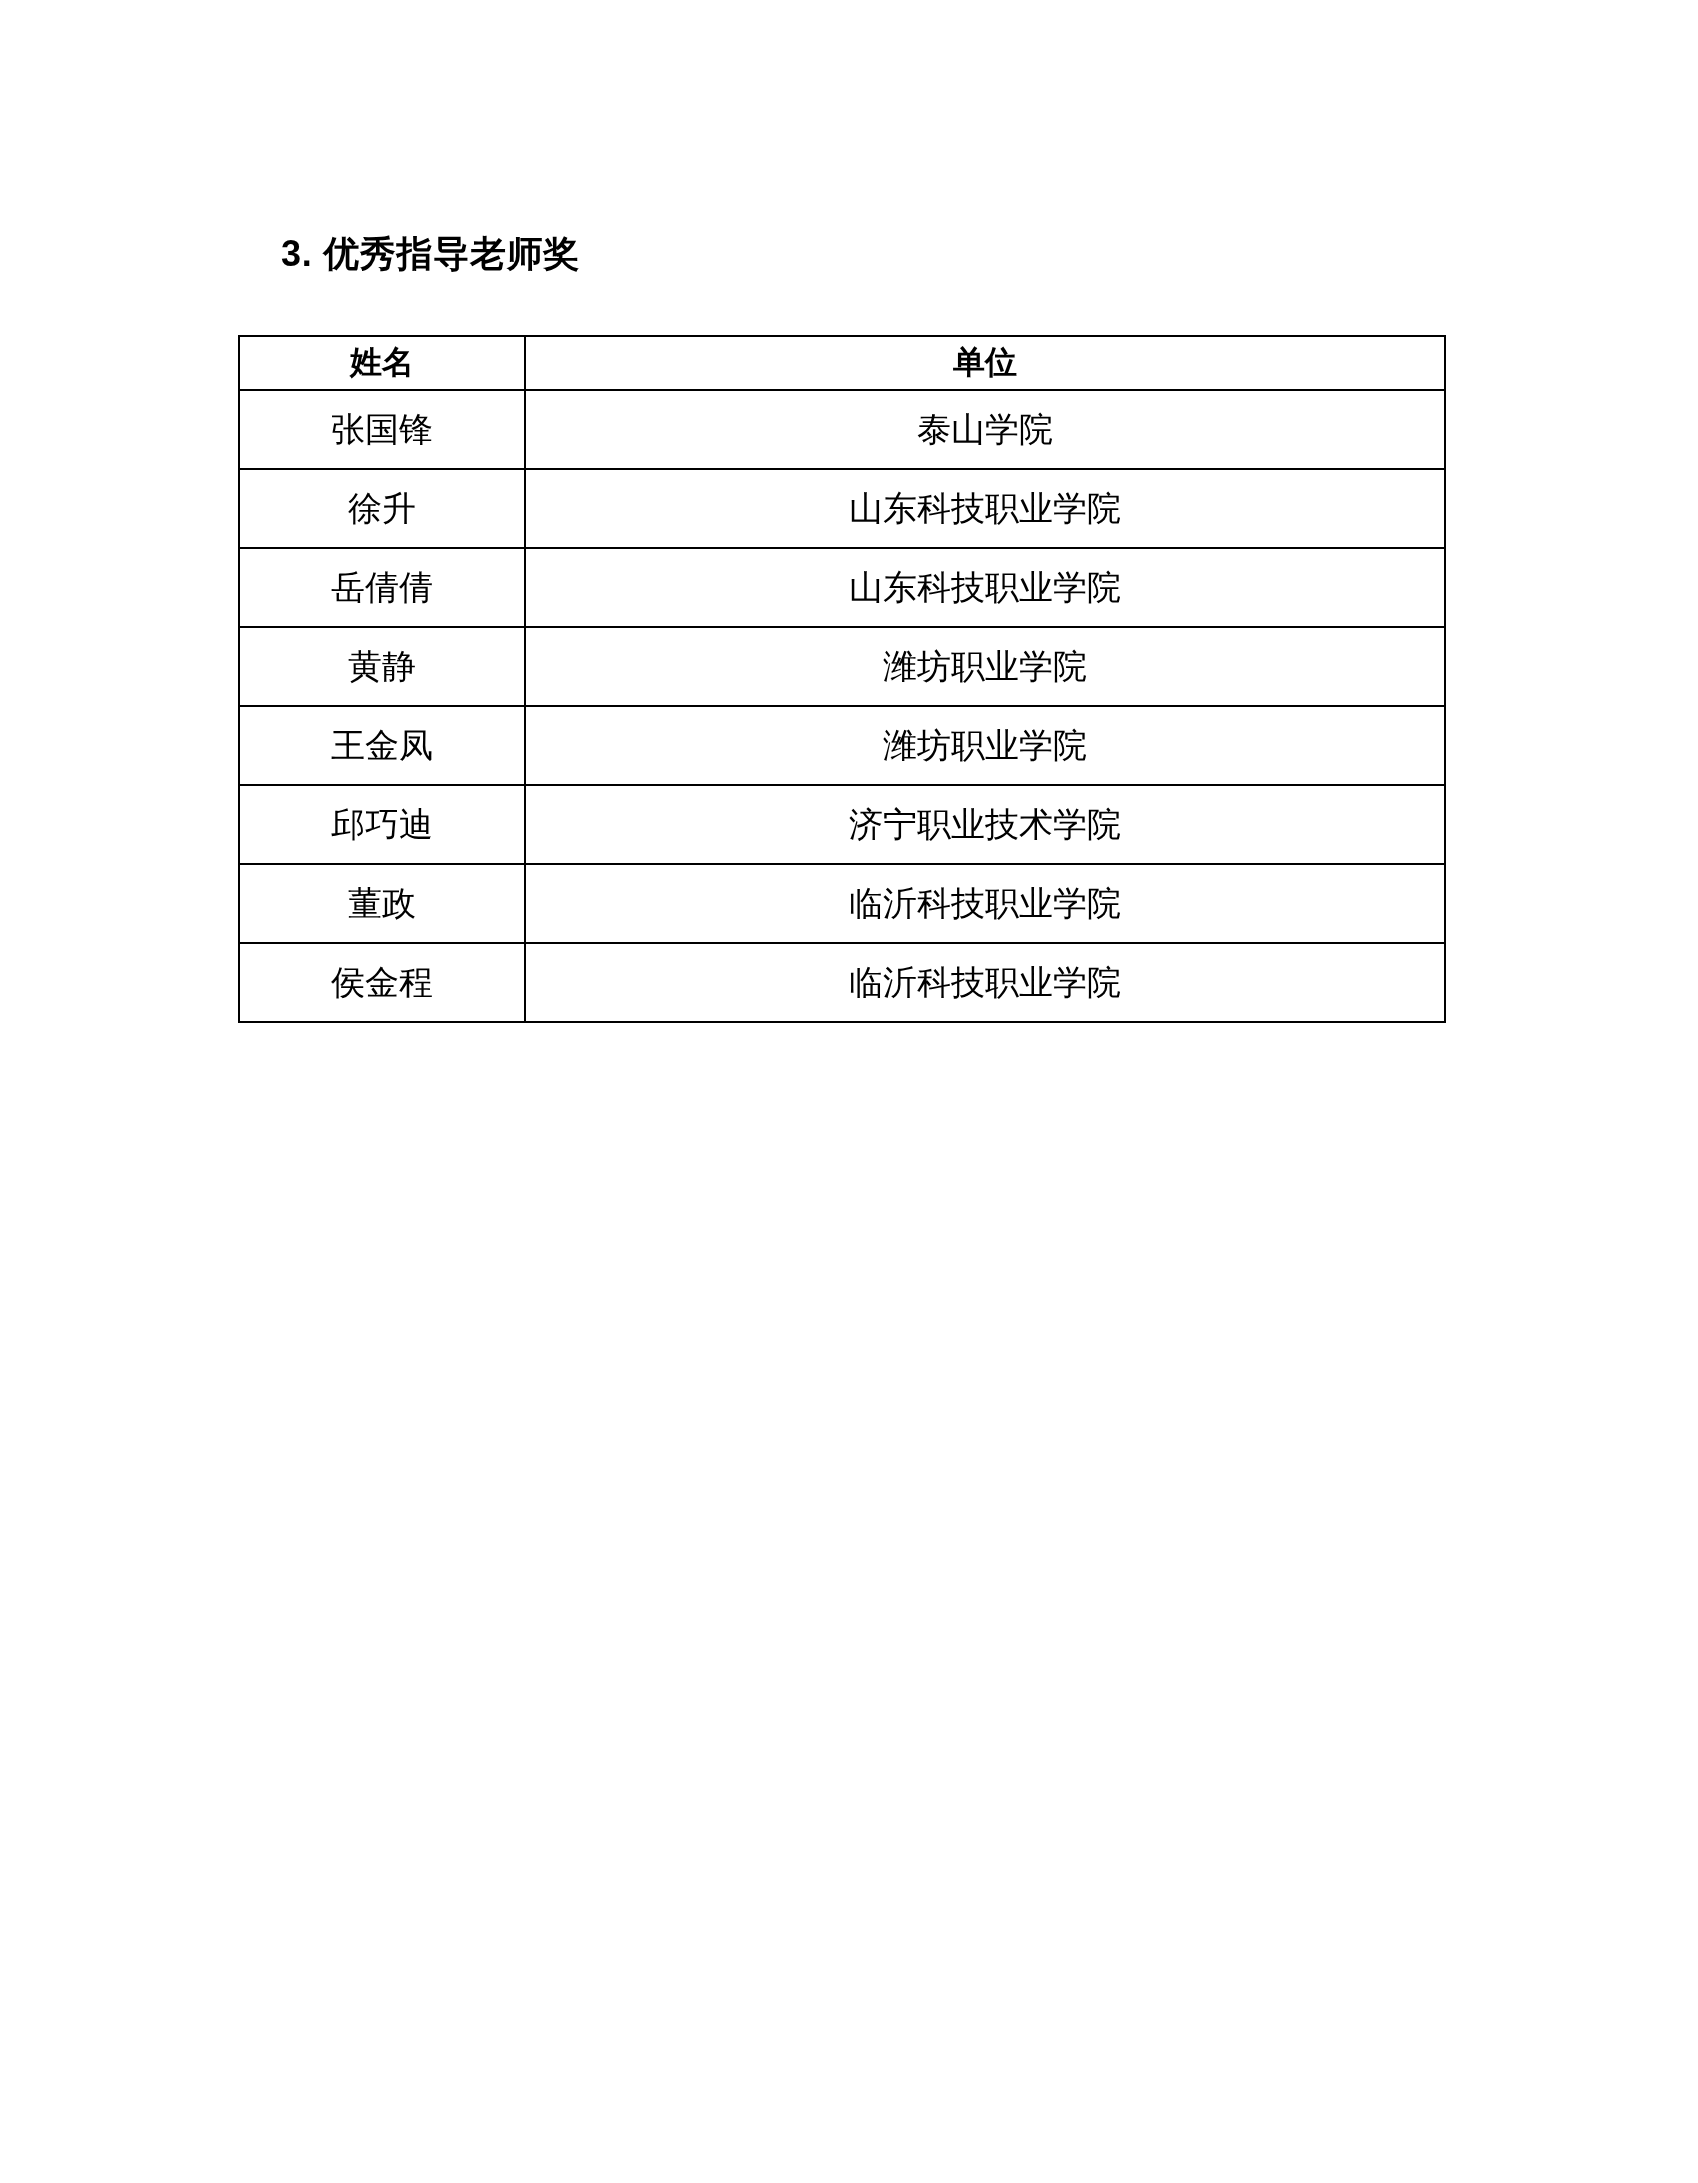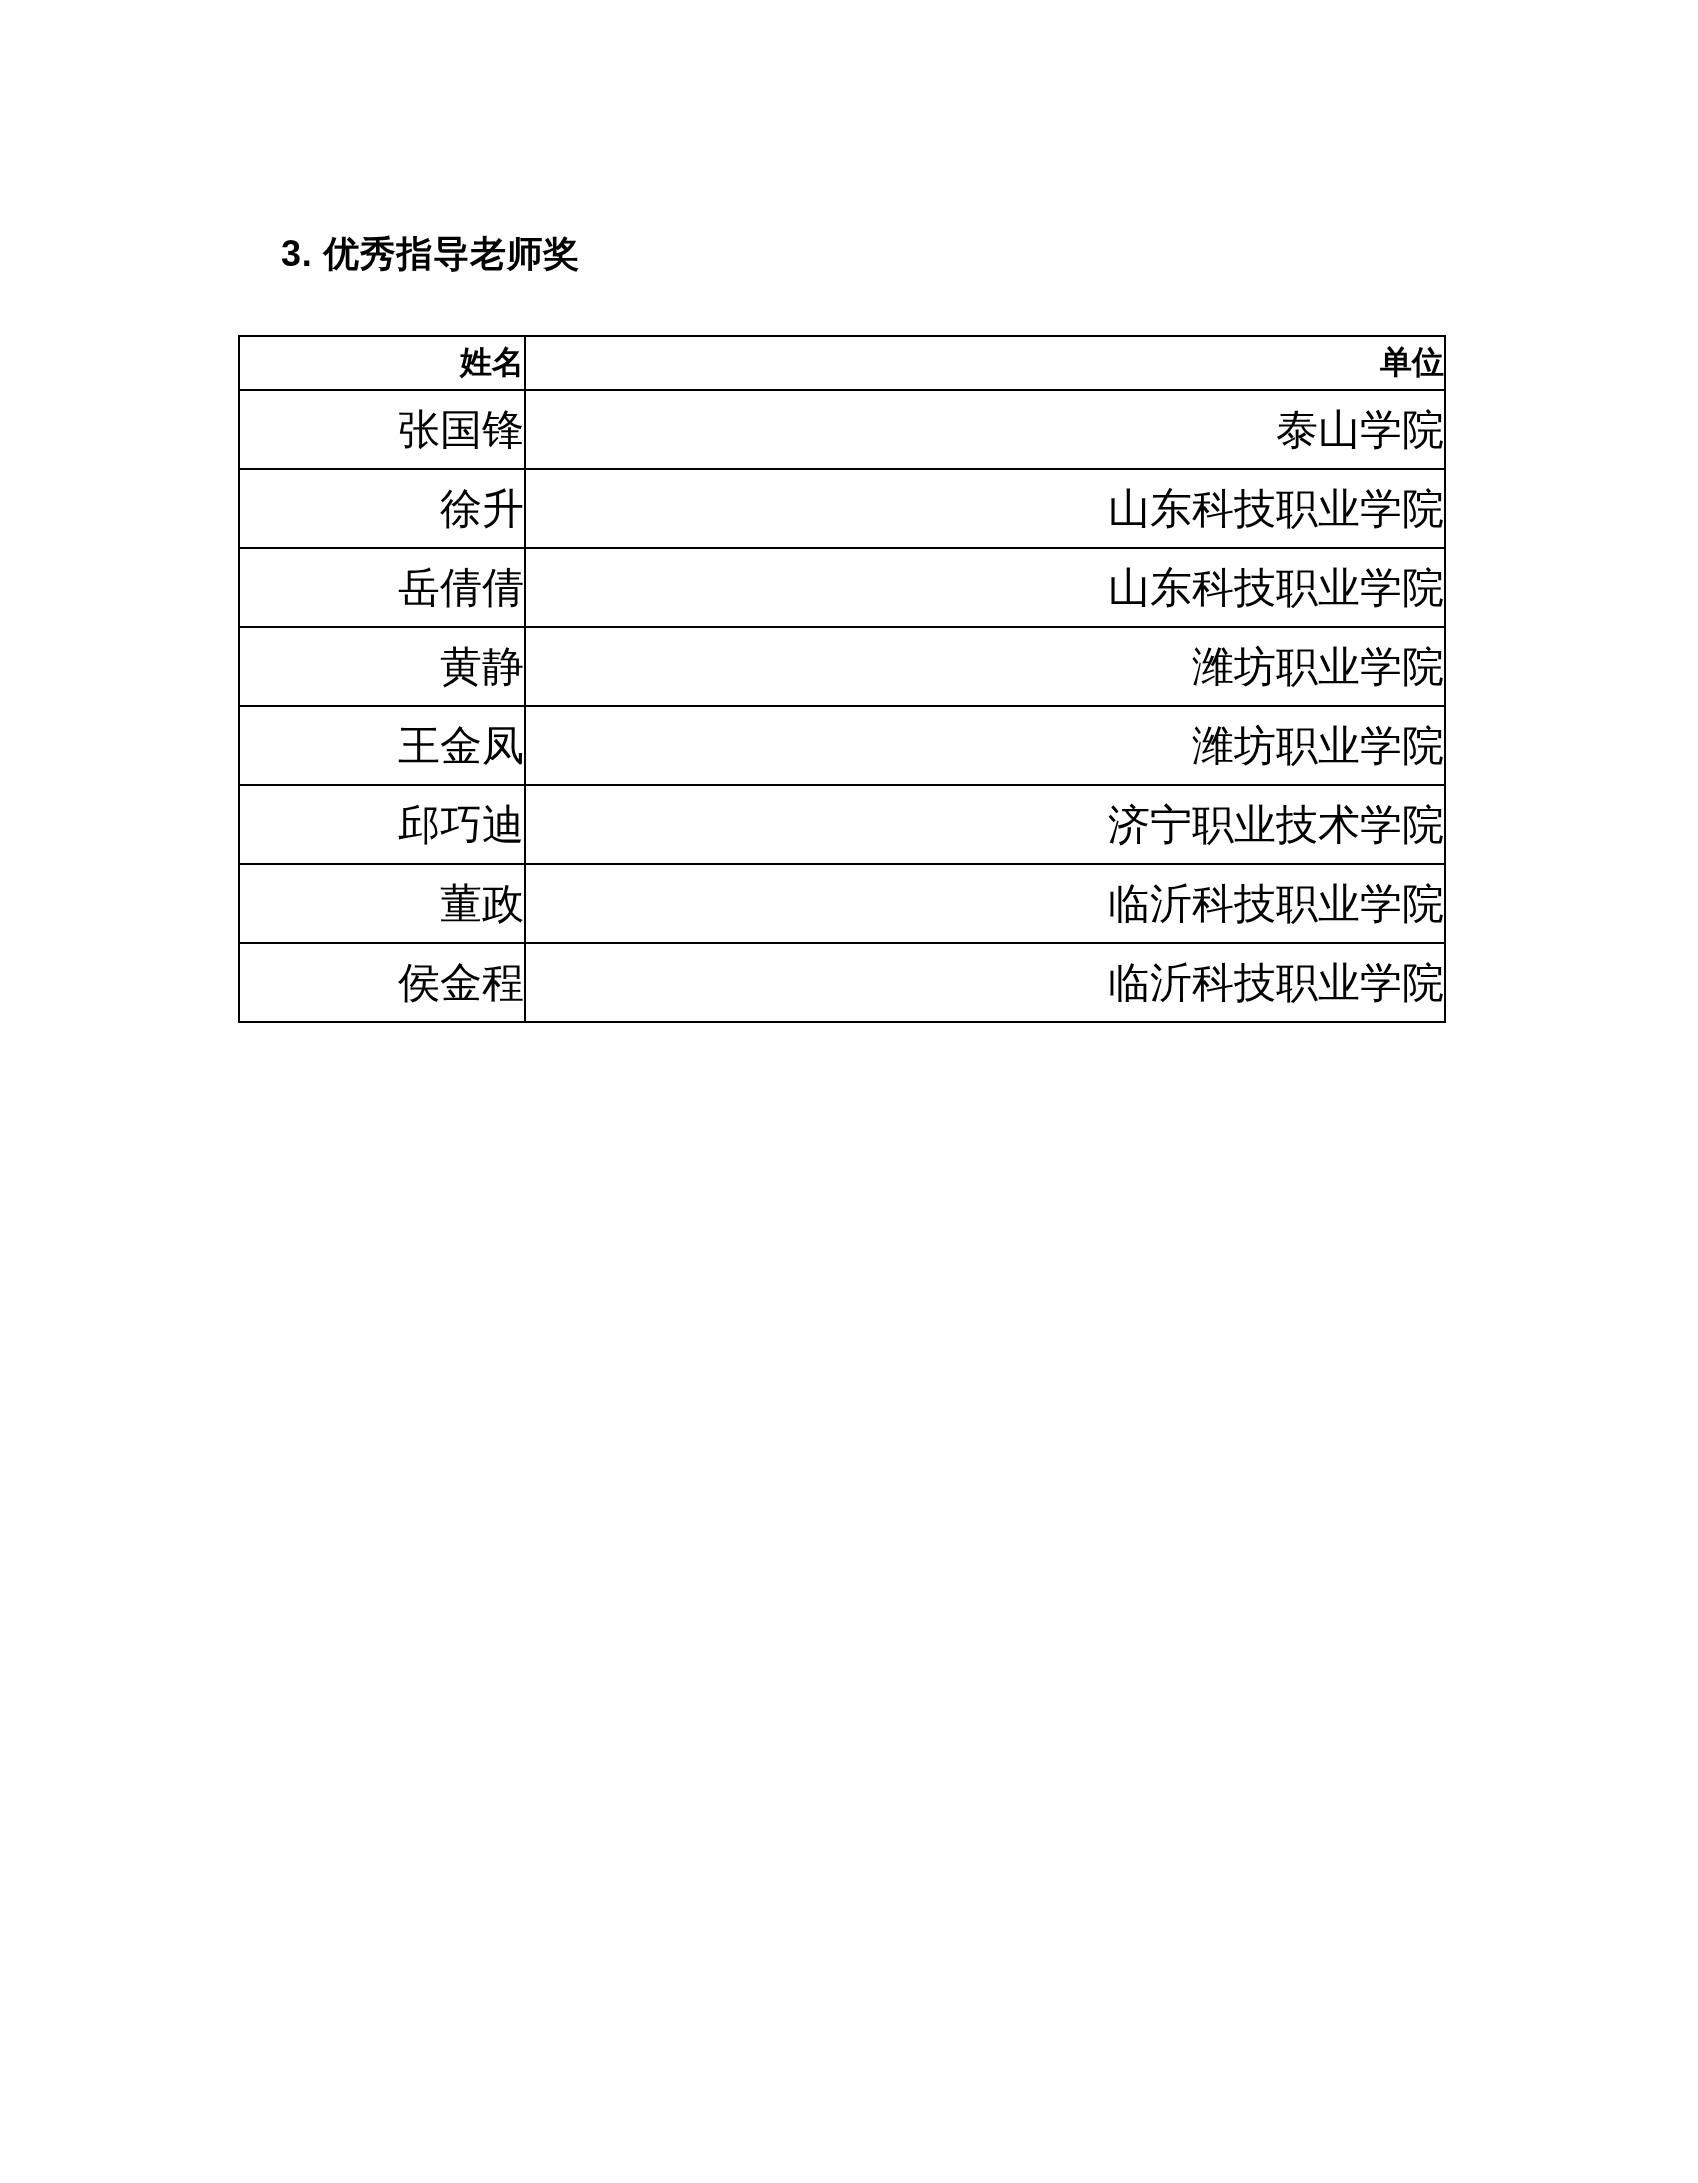--- a/index.html
+++ b/index.html
@@ -33,38 +33,38 @@
     top: 335px;
     width: 1205px;
     border-collapse: collapse;
     table-layout: fixed;
   }
   table.awards col.c1 { width: 286px; }
   table.awards col.c2 { width: 920px; }
   table.awards th,
   table.awards td {
     border: 2px solid #000000;
-    text-align: right;
+    text-align: center;
     vertical-align: middle;
     padding: 0;
     overflow: hidden;
     white-space: nowrap;
   }
   table.awards th {
     height: 52px;
     font-family: "Liberation Serif", serif;
     font-weight: bold;
     font-size: 32px;
     color: #000000;
   }
   table.awards td {
     height: 77px;
     font-family: "Liberation Serif", serif;
     font-weight: normal;
-    font-size: 42px;
+    font-size: 34px;
     color: #000000;
   }
 </style>
 </head>
 <body>
 
 <h2 class="section-title">3. 优秀指导老师奖</h2>
 
 <table class="awards">
   <colgroup>

